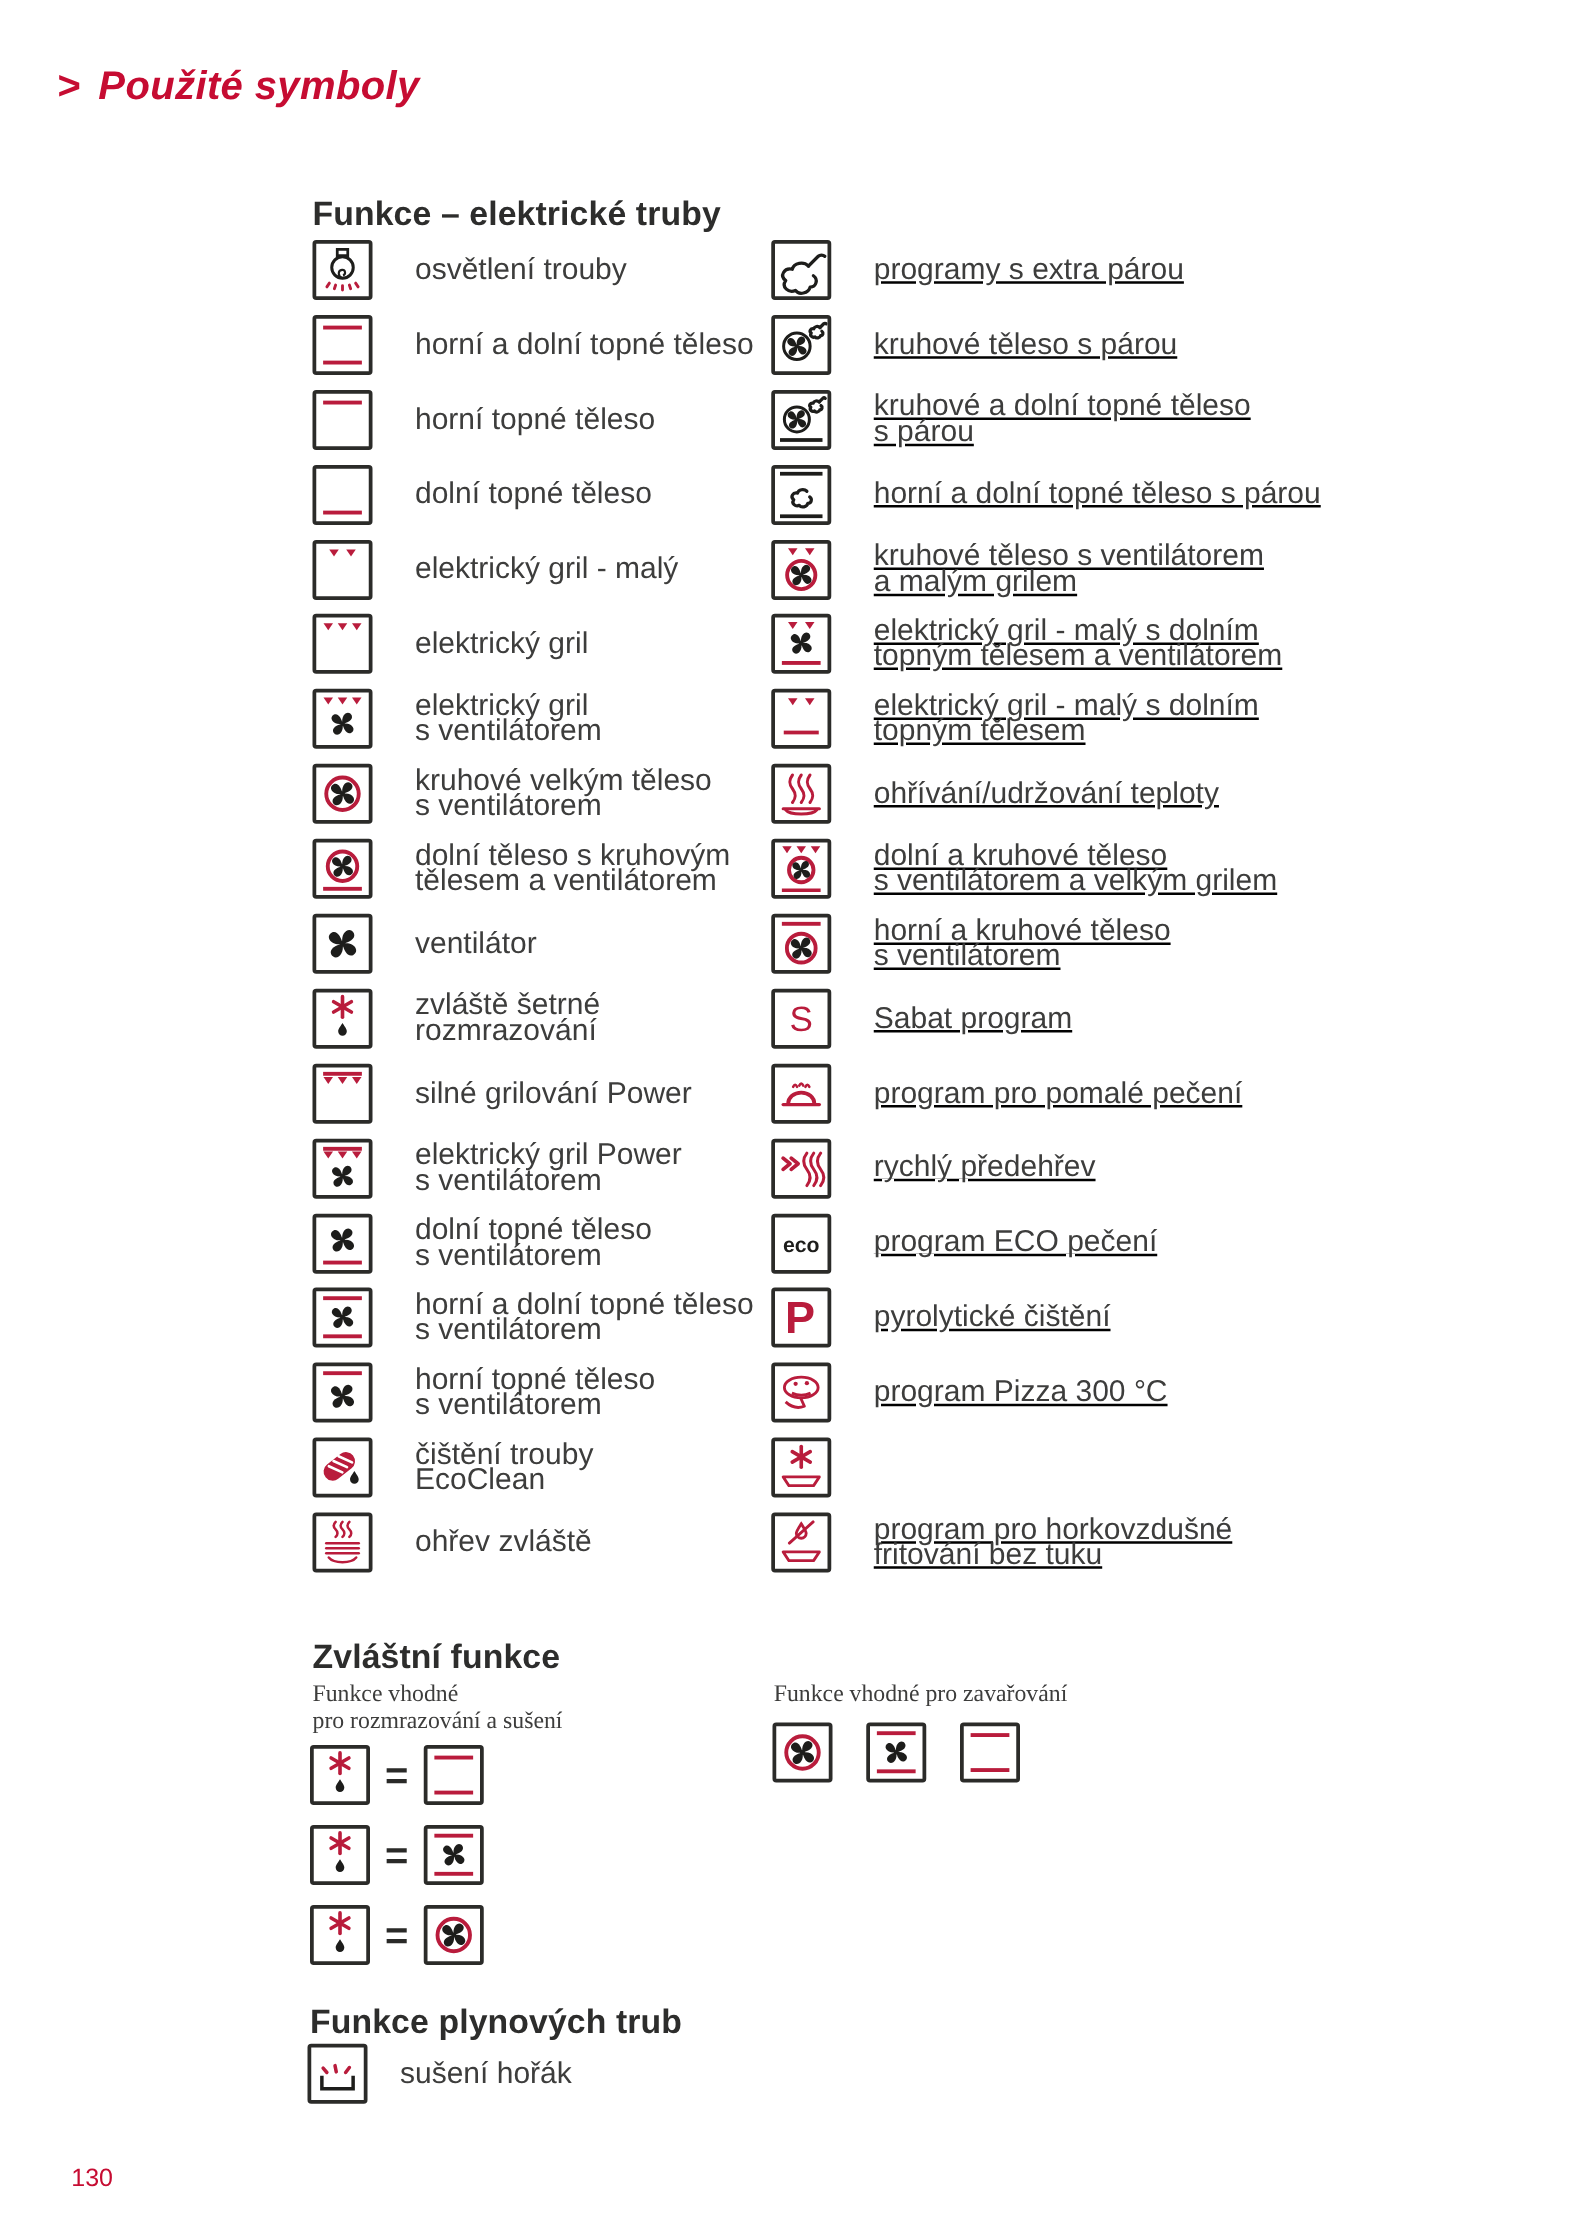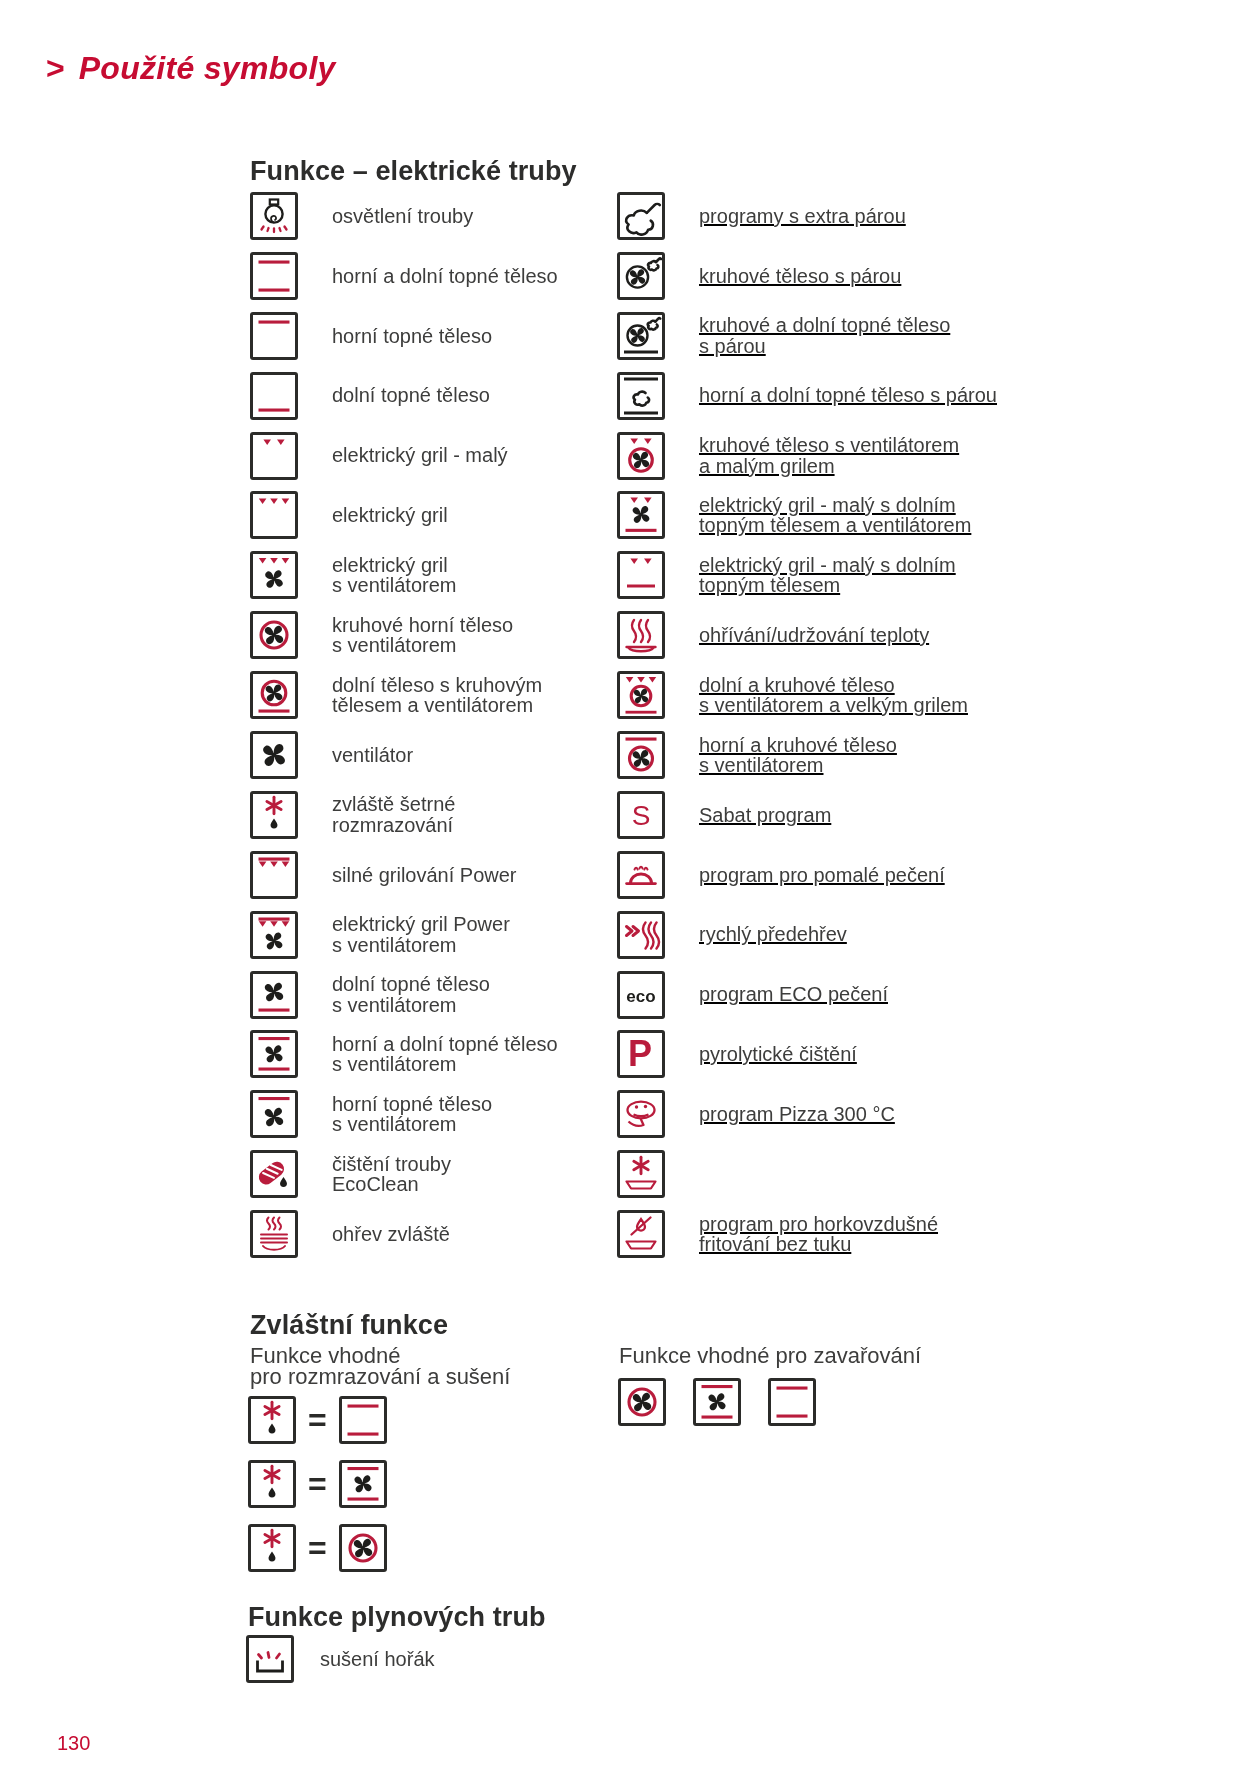--- a/index.html
+++ b/index.html
@@ -23,24 +23,24 @@
   .sym-col{display:grid; grid-auto-rows:59.9px;}
   #col-left{width:367px;}
   #col-right{width:600px;text-decoration:underline;}
   .sym-row{display:flex; align-items:flex-start; gap:34px;}
   .sym-box{
     flex:0 0 auto; width:48px; height:48px; border:3px solid var(--border);
     border-radius:3px; background:#fff; display:block;
   }
   .sym-box svg{display:block; width:42px; height:42px;}
   .sym-label{
-    font-size:20px; color:var(--text); line-height:20.5px; white-space:pre-line;
+    font-size:24px; color:var(--text); line-height:20.5px; white-space:pre-line;
     display:flex; align-items:center; min-height:48px;
   }
-  .caption{position:absolute; margin:0; font-size:22px; color:var(--text); line-height:21px; white-space:pre-line;}
+  .caption{position:absolute; margin:0; font-size:19px; color:var(--text); line-height:21px; white-space:pre-line;font-family:Liberation Serif, serif;}
   #cap-defrost{left:250px; top:1345px;}
   #cap-canning{left:619px; top:1345px;}
   #equations{position:absolute; left:248px; top:1396px; display:flex; flex-direction:column; gap:16px;}
   .eq-row{display:flex; align-items:center; gap:12px;}
   .eq-sign{font-size:32px; font-weight:bold; color:#2a2a28; line-height:1;}
   #canning-row{position:absolute; left:618px; top:1378px; display:flex; gap:27px;}
   #gas-rows{position:absolute; left:246px; top:1635px;}
   #gas-rows .sym-row{gap:26px;}
   #page-num{position:absolute; left:57px; top:1732px; font-size:20px; color:var(--accent);}
 </style>
@@ -140,21 +140,21 @@
           <span class="sym-box">
             <svg viewBox="0 0 42 42" xmlns="http://www.w3.org/2000/svg">
               <circle cx="21" cy="21" r="13" fill="none" stroke="#b91c3c" stroke-width="3.1"></circle>
               <path transform="rotate(0 21 21)" d="M21 21 C 19.35 13.299999999999999, 25.95 8.899999999999999, 28.700000000000003 13.85 C 30.35 17.7, 24.85 20.34, 21 21 Z" fill="#1d1d1b"></path>
               <path transform="rotate(90 21 21)" d="M21 21 C 19.35 13.299999999999999, 25.95 8.899999999999999, 28.700000000000003 13.85 C 30.35 17.7, 24.85 20.34, 21 21 Z" fill="#1d1d1b"></path>
               <path transform="rotate(180 21 21)" d="M21 21 C 19.35 13.299999999999999, 25.95 8.899999999999999, 28.700000000000003 13.85 C 30.35 17.7, 24.85 20.34, 21 21 Z" fill="#1d1d1b"></path>
               <path transform="rotate(270 21 21)" d="M21 21 C 19.35 13.299999999999999, 25.95 8.899999999999999, 28.700000000000003 13.85 C 30.35 17.7, 24.85 20.34, 21 21 Z" fill="#1d1d1b"></path>
               <circle cx="21" cy="21" r="1.9800000000000002" fill="#1d1d1b"></circle>
             </svg>
           </span>
-          <span class="sym-label">kruhové horní těleso
+          <span class="sym-label">kruhové velkým těleso
 s ventilátorem</span>
         </div>
         <div class="sym-row">
           <span class="sym-box">
             <svg viewBox="0 0 42 42" xmlns="http://www.w3.org/2000/svg">
               <circle cx="21" cy="19" r="11.8" fill="none" stroke="#b91c3c" stroke-width="3.1"></circle>
               <path transform="rotate(0 21 19)" d="M21 19 C 19.5 12, 25.5 8, 28 12.5 C 29.5 16, 24.5 18.4, 21 19 Z" fill="#1d1d1b"></path>
               <path transform="rotate(90 21 19)" d="M21 19 C 19.5 12, 25.5 8, 28 12.5 C 29.5 16, 24.5 18.4, 21 19 Z" fill="#1d1d1b"></path>
               <path transform="rotate(180 21 19)" d="M21 19 C 19.5 12, 25.5 8, 28 12.5 C 29.5 16, 24.5 18.4, 21 19 Z" fill="#1d1d1b"></path>
               <path transform="rotate(270 21 19)" d="M21 19 C 19.5 12, 25.5 8, 28 12.5 C 29.5 16, 24.5 18.4, 21 19 Z" fill="#1d1d1b"></path>

